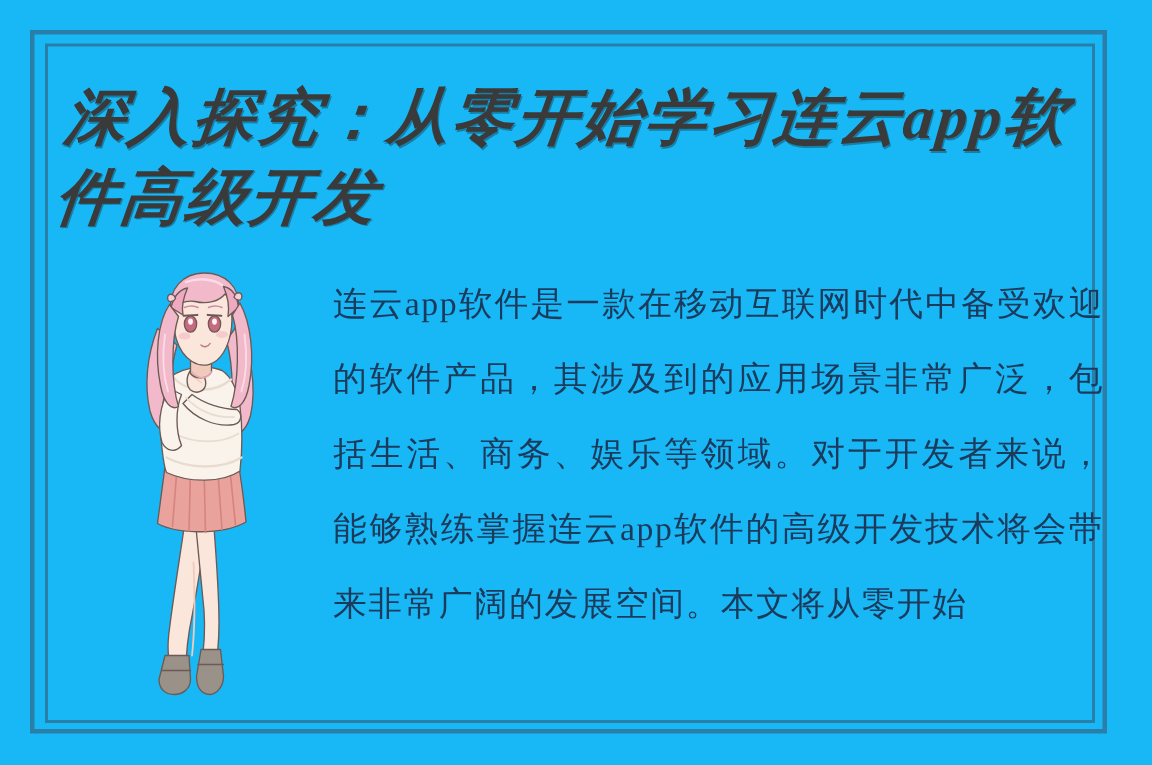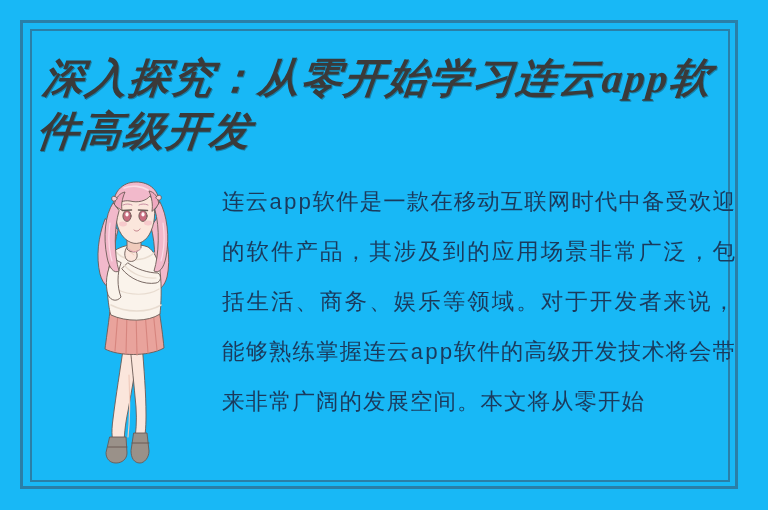--- a/index.html
+++ b/index.html
@@ -71,21 +71,21 @@
     height: 295px;
   }
   .illo svg { display: block; width: 128px; height: 295px; }
 
   
   .body-text {
     position: absolute;
     left: 222px;
     top: 178px;
     width: 514px;
-    font-family: Liberation Mono, monospace;
+    font-family: Liberation Serif, serif;
     font-size: 22.5px;
     line-height: 50px;
     color: #1B3A5C;
     letter-spacing: 1px;
     text-align: justify;
     text-justify: inter-character;
   }
   .body-text p { margin: 0; }
 </style>
 </head>

